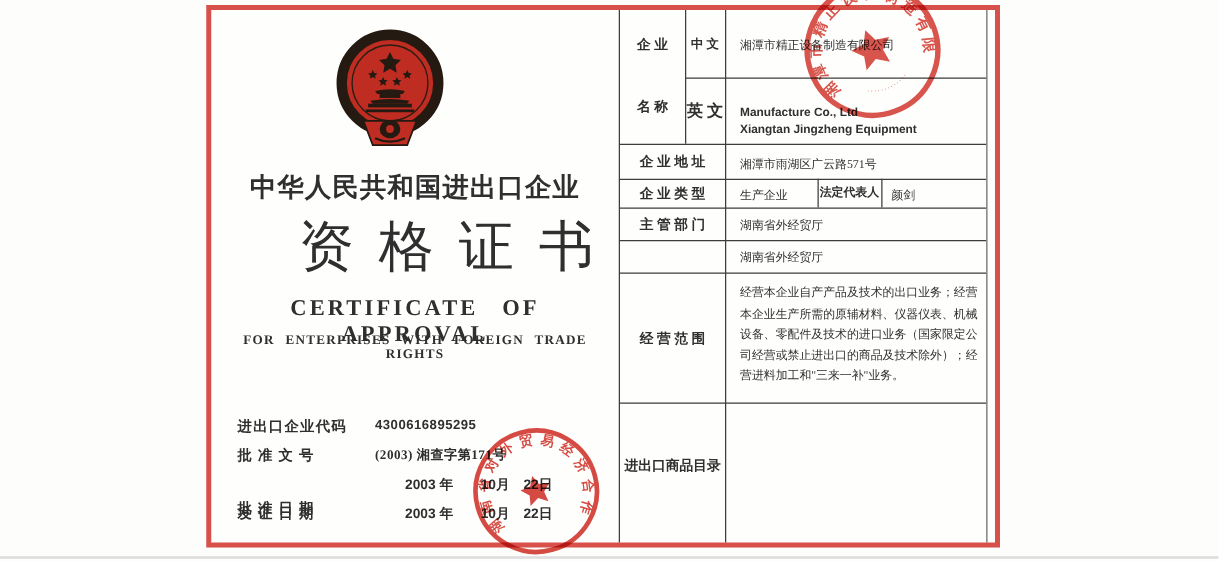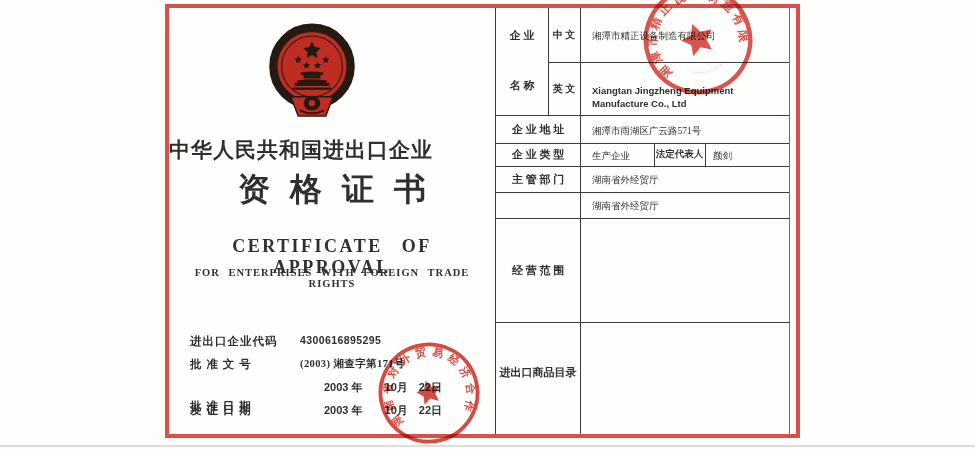--- a/index.html
+++ b/index.html
@@ -7,22 +7,22 @@
        font-family:"Liberation Serif","DejaVu Serif",serif;color:#2f2f2f;}
   .stage{position:relative;width:975px;height:450px;background:#fdfdfc;overflow:hidden;}
   .abs{position:absolute;}
   
   .cert-border{left:165px;top:4px;width:627px;height:426px;border:4px solid #d8504a;background:#fefefd;}
   
   .vline,.hline{background:#3d3d3d;}
   .vline{width:1px;}
   .hline{height:1px;}
   
-  .title-cn1{left:169px;top:136px;width:326px;text-align:left;font-size:21px;font-weight:600;letter-spacing:1px;}
-  .title-cn2{left:169px;top:168px;width:326px;text-align:center;font-size:32px;font-weight:700;letter-spacing:20px;text-indent:20px;}
+  .title-cn1{left:169px;top:136px;width:326px;text-align:center;font-size:21px;font-weight:600;letter-spacing:1px;}
+  .title-cn2{left:169px;top:168px;width:326px;text-align:right;font-size:44px;font-weight:400;letter-spacing:20px;text-indent:20px;}
   .title-en {left:169px;top:236px;width:326px;text-align:center;font-size:18px;font-weight:600;letter-spacing:2.5px;word-spacing:12px;}
   .sub-en1  {left:169px;top:267px;width:326px;text-align:center;font-size:10.5px;font-weight:700;letter-spacing:1px;word-spacing:5px;}
   .sub-en2  {left:169px;top:282px;width:326px;text-align:center;font-size:10.5px;font-weight:700;letter-spacing:1px;word-spacing:5px;}
   .fld-label{font-size:11.5px;font-weight:600;letter-spacing:1px;}
   .fld-value{font-size:10.5px;font-weight:700;font-family:"Liberation Sans","DejaVu Sans",sans-serif;letter-spacing:.4px;}
   .fld-date {font-size:11px;font-weight:700;text-align:right;font-family:"Liberation Sans","DejaVu Sans",sans-serif;}
   
   .cell{display:flex;align-items:center;justify-content:center;}
   .t-label{font-size:11px;font-weight:600;}
   .t-value{font-size:9.5px;}
@@ -92,41 +92,42 @@
   <div class="abs hline" style="left:496px;top:322px;width:293px"></div>
   <div class="abs vline" style="left:548px;top:8px;height:107px"></div>
   <div class="abs vline" style="left:580px;top:8px;height:426px"></div>
   <div class="abs vline" style="left:654px;top:143px;height:23px"></div>
   <div class="abs vline" style="left:705px;top:143px;height:23px"></div>
   <div class="abs vline" style="left:789px;top:8px;height:426px;background:#6a6a6a"></div>
 
   <div class="abs cell t-label" style="left:496px;top:20px;width:52px;height:30px">企  业</div>
   <div class="abs cell t-label" style="left:496px;top:70px;width:52px;height:30px">名  称</div>
   <div class="abs cell t-label" style="left:548px;top:8px;width:32px;height:54px;font-size:10px">中 文</div>
-  <div class="abs cell t-label" style="left:548px;top:62px;width:32px;height:53px;font-size:10px">英 文</div>
+  <div class="abs cell t-label" style="left:548px;top:62px;width:32px;height:53px;font-size:13px">英 文</div>
   <div class="abs t-value" style="left:592px;top:30px">湘潭市精正设备制造有限公司</div>
   <div class="abs t-value-en" style="left:592px;top:85px">
+    <div>Manufacture Co., Ltd</div>
     <div>Xiangtan Jingzheng Equipment</div>
-    <div>Manufacture Co., Ltd</div>
   </div>
 
   <div class="abs cell t-label" style="left:496px;top:115px;width:84px;height:28px">企 业 地 址</div>
   <div class="abs t-value" style="left:592px;top:125px">湘潭市雨湖区广云路571号</div>
 
   <div class="abs cell t-label" style="left:496px;top:143px;width:84px;height:23px">企 业 类 型</div>
   <div class="abs t-value" style="left:592px;top:150px">生产企业</div>
   <div class="abs cell t-label" style="left:654px;top:143px;width:51px;height:23px;font-size:9.5px">法定代表人</div>
   <div class="abs t-value" style="left:713px;top:150px">颜剑</div>
 
   <div class="abs cell t-label" style="left:496px;top:166px;width:84px;height:26px">主 管 部 门</div>
   <div class="abs t-value" style="left:592px;top:174px">湖南省外经贸厅</div>
 
   <div class="abs t-value" style="left:592px;top:200px">湖南省外经贸厅</div>
 
   <div class="abs cell t-label" style="left:496px;top:218px;width:84px;height:104px">经 营 范 围</div>
+  <div class="abs scope" style="left:592px;top:227px;width:190px">经营本企业自产产品及技术的出口业务；经营本企业生产所需的原辅材料、仪器仪表、机械设备、零配件及技术的进口业务（国家限定公司经营或禁止进出口的商品及技术除外）；经营进料加工和"三来一补"业务。</div>
 
   <div class="abs cell t-label" style="left:496px;top:322px;width:84px;height:100px">进出口商品目录</div>
 
   <svg class="abs seal" style="left:640px;top:-18px;transform:rotate(-20deg);opacity:.85" width="116" height="116" viewBox="-60 -60 120 120">
     <circle cx="0" cy="0" r="54" fill="none" stroke="#d2372e" stroke-width="4.5"></circle>
     <use href="#star5" transform="scale(1.75)" fill="#d2372e"></use>
     <defs>
       <path id="arcTop" d="M -35 25 A 43 43 0 1 1 35 25"></path>
       <path id="arcBottom" d="M -20 30 A 36 36 0 0 0 20 30"></path>
     </defs>

